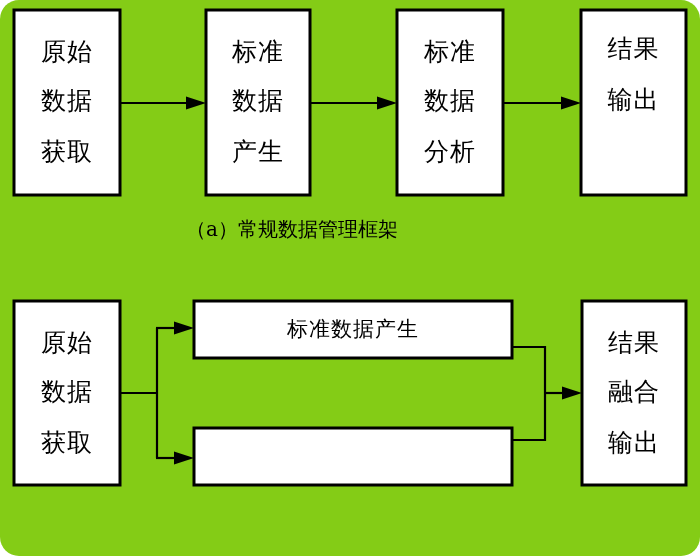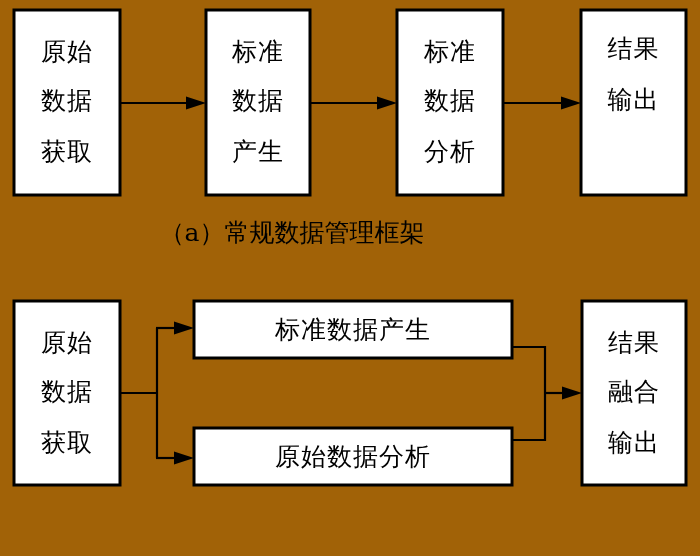--- a/index.html
+++ b/index.html
@@ -11,21 +11,22 @@
     width: 700px;
     height: 556px;
     font-family: "DejaVu Serif", "Liberation Serif", serif;
     color: #000000;
     overflow: hidden;
   }
   #canvas {
     position: relative;
     width: 700px;
     height: 556px;
-    background: #a16207;
+    background: #84cc16;
+    border-radius: 19px;
   }
   svg.figure-layer {
     position: absolute;
     left: 0;
     top: 0;
     width: 700px;
     height: 556px;
   }
   .box-rect {
     fill: #ffffff;
@@ -58,29 +59,29 @@
     white-space: nowrap;
   }
   .vstack .tline {
     font-size: 25px;
     line-height: 1.0;
     letter-spacing: 1px;
   }
   .vstack.sp3 .tline + .tline { margin-top: 26px; font-family: Liberation Mono, monospace; }
   .vstack.sp2 .tline + .tline { margin-top: 26px; }
   .wide-text .tline {
-    font-size: 25px;
+    font-size: 21px;
     line-height: 1.0;
     letter-spacing: 1px;
   }
   .caption {
     position: absolute;
     width: 584px;
     text-align: center;
-    font-size: 25px;
+    font-size: 20px;
     font-family: "DejaVu Serif", "Liberation Serif", serif;
     color: #000000;
     white-space: nowrap;
     letter-spacing: 0px;
   }
 </style>
 </head>
 <body>
 
 <div id="canvas">
@@ -154,23 +155,20 @@
   <div class="box-text vstack sp3" style="left:14px; top:301px; width:106px; height:184px;">
     <span class="tline">原始</span>
     <span class="tline">数据</span>
     <span class="tline">获取</span>
   </div>
 
   <div class="box-text wide-text" style="left:194px; top:301px; width:318px; height:57px;">
     <span class="tline">标准数据产生</span>
   </div>
 
-  <div class="box-text wide-text" style="left:194px; top:428px; width:318px; height:57px;">
-    <span class="tline">原始数据分析</span>
-  </div>
 
   <div class="box-text vstack sp3" style="left:582px; top:301px; width:104px; height:184px;">
     <span class="tline">结果</span>
     <span class="tline">融合</span>
     <span class="tline">输出</span>
   </div>
 
 
 </div>
 

